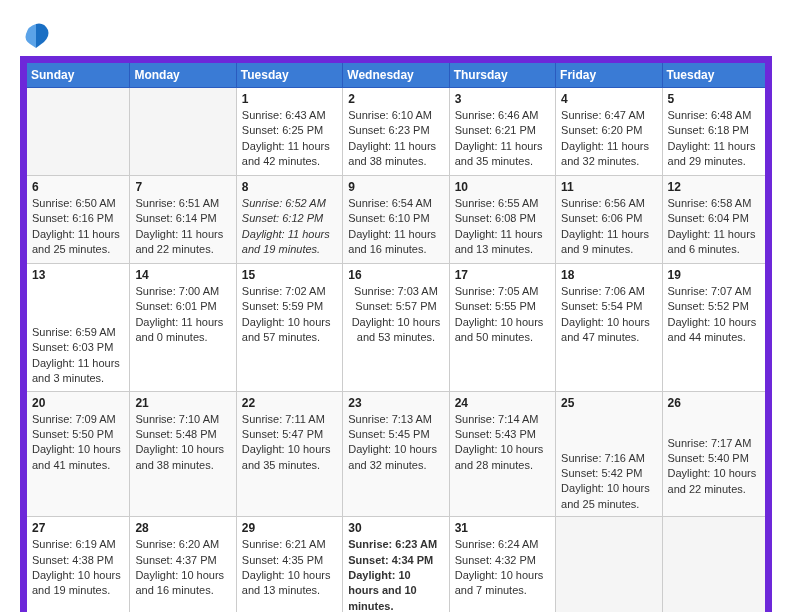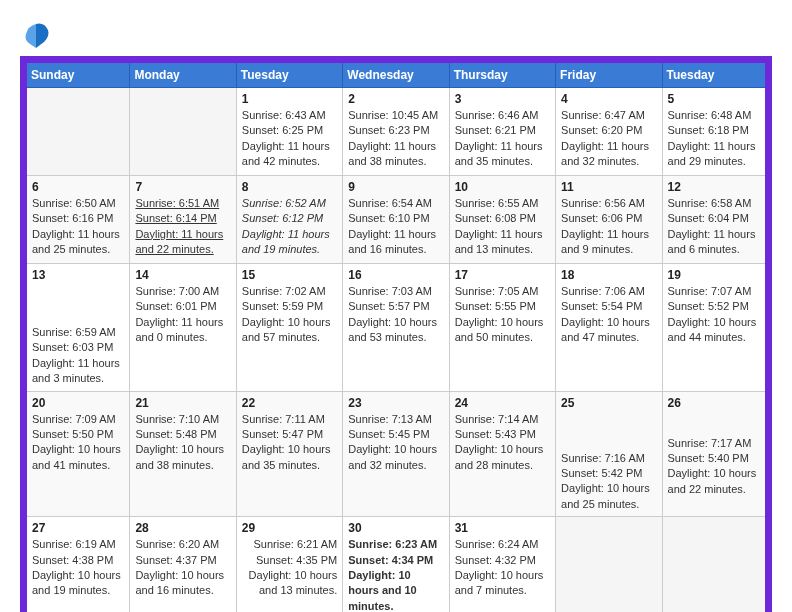--- a/index.html
+++ b/index.html
@@ -137,21 +137,21 @@
           <td class="empty"></td>
           <td class="empty"></td>
           <td>
             <span class="day-number">1</span>
             <div class="day-info" style="white-space: pre-line;">Sunrise: 6:43 AM
 Sunset: 6:25 PM
 Daylight: 11 hours and 42 minutes.</div>
           </td>
           <td>
             <span class="day-number">2</span>
-            <div class="day-info" style="white-space: pre-line;">Sunrise: 10:45 AM
+            <div class="day-info" style="white-space: pre-line;">Sunrise: 6:10 AM
 Sunset: 6:23 PM
 Daylight: 11 hours and 38 minutes.</div>
           </td>
           <td>
             <span class="day-number">3</span>
             <div class="day-info" style="white-space: pre-line;">Sunrise: 6:46 AM
 Sunset: 6:21 PM
 Daylight: 11 hours and 35 minutes.</div>
           </td>
           <td>
@@ -169,21 +169,21 @@
         </tr>
         <tr>
           <td>
             <span class="day-number">6</span>
             <div class="day-info" style="white-space: pre-line;">Sunrise: 6:50 AM
 Sunset: 6:16 PM
 Daylight: 11 hours and 25 minutes.</div>
           </td>
           <td>
             <span class="day-number">7</span>
-            <div class="day-info" style="white-space: pre-line; text-decoration: underline;">Sunrise: 6:51 AM
+            <div class="day-info" style="white-space: pre-line;">Sunrise: 6:51 AM
 Sunset: 6:14 PM
 Daylight: 11 hours and 22 minutes.</div>
           </td>
           <td>
             <span class="day-number">8</span>
             <div class="day-info" style="white-space: pre-line; font-style: italic;">Sunrise: 6:52 AM
 Sunset: 6:12 PM
 Daylight: 11 hours and 19 minutes.</div>
           </td>
           <td>
@@ -225,21 +225,21 @@
 Daylight: 11 hours and 0 minutes.</div>
           </td>
           <td>
             <span class="day-number">15</span>
             <div class="day-info" style="white-space: pre-line;">Sunrise: 7:02 AM
 Sunset: 5:59 PM
 Daylight: 10 hours and 57 minutes.</div>
           </td>
           <td>
             <span class="day-number">16</span>
-            <div class="day-info" style="white-space: pre-line;">Sunrise: 7:03 AM
+            <div class="day-info" style="white-space: pre-line; text-align: center;">Sunrise: 7:03 AM
 Sunset: 5:57 PM
 Daylight: 10 hours and 53 minutes.</div>
           </td>
           <td>
             <span class="day-number">17</span>
             <div class="day-info" style="white-space: pre-line;">Sunrise: 7:05 AM
 Sunset: 5:55 PM
 Daylight: 10 hours and 50 minutes.</div>
           </td>
           <td>
@@ -307,21 +307,21 @@
 Daylight: 10 hours and 19 minutes.</div>
           </td>
           <td>
             <span class="day-number">28</span>
             <div class="day-info" style="white-space: pre-line;">Sunrise: 6:20 AM
 Sunset: 4:37 PM
 Daylight: 10 hours and 16 minutes.</div>
           </td>
           <td>
             <span class="day-number">29</span>
-            <div class="day-info" style="white-space: pre-line; text-align: right;">Sunrise: 6:21 AM
+            <div class="day-info" style="white-space: pre-line;">Sunrise: 6:21 AM
 Sunset: 4:35 PM
 Daylight: 10 hours and 13 minutes.</div>
           </td>
           <td>
             <span class="day-number">30</span>
             <div class="day-info" style="white-space: pre-line; font-weight: bold;">Sunrise: 6:23 AM
 Sunset: 4:34 PM
 Daylight: 10 hours and 10 minutes.</div>
           </td>
           <td>

